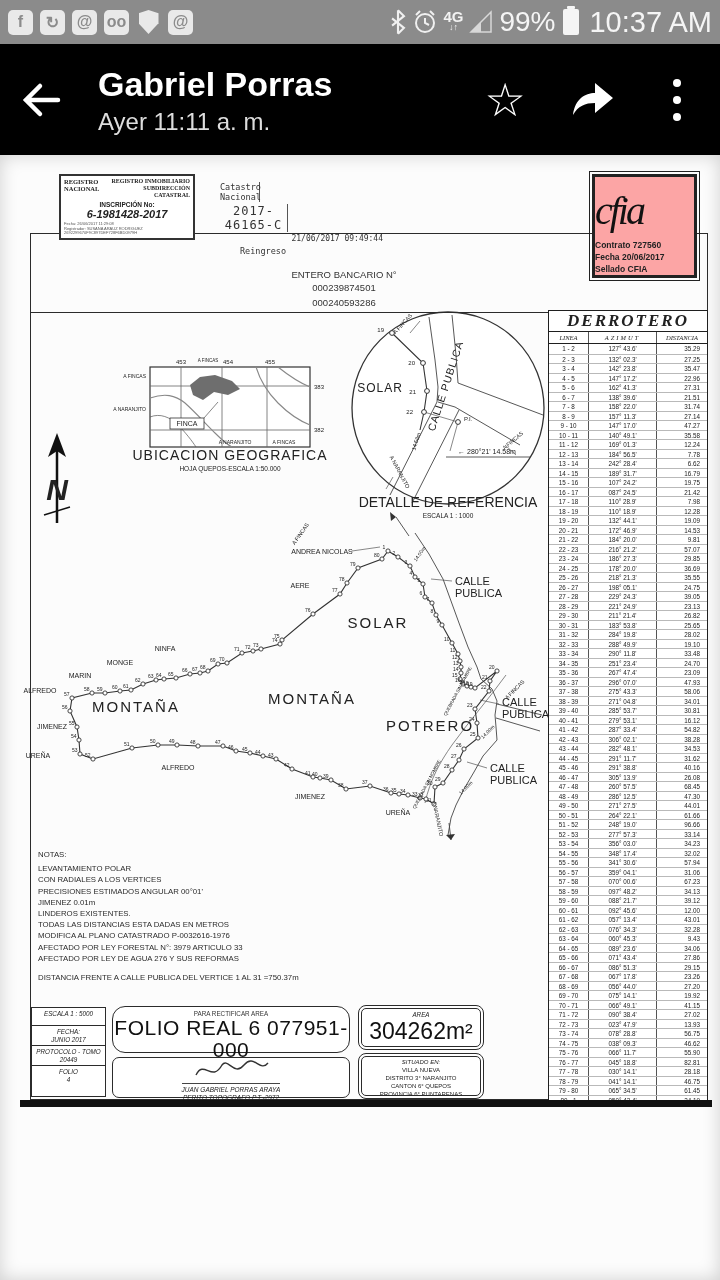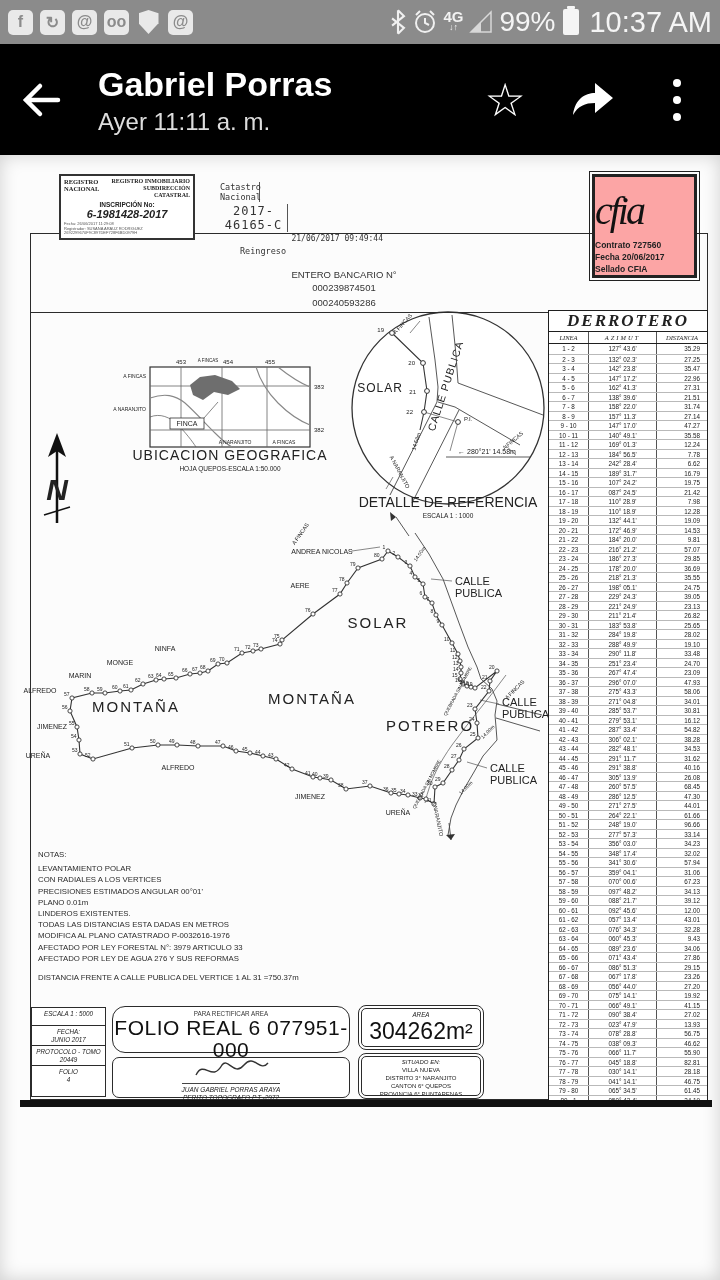--- a/index.html
+++ b/index.html
@@ -933,21 +933,21 @@
           </div>
         </div>
     </div>
 
     <div class="abs notas">
       <div class="t">NOTAS:</div>
       <div id="notas-lines">
           <div>LEVANTAMIENTO POLAR</div>
           <div>CON RADIALES A LOS VERTICES</div>
           <div>PRECISIONES ESTIMADOS ANGULAR 00°01'</div>
-          <div>PLANO 0.01m</div>
+          <div>JIMENEZ 0.01m</div>
           <div>LINDEROS EXISTENTES.</div>
           <div>TODAS LAS DISTANCIAS ESTA DADAS EN METROS</div>
           <div>MODIFICA AL PLANO CATASTRADO P-0032616-1976</div>
           <div>AFECTADO POR LEY FORESTAL N°: 3979 ARTICULO 33</div>
           <div>AFECTADO POR LEY DE AGUA 276 Y SUS REFORMAS</div>
         </div>
       <div class="foot">DISTANCIA FRENTE A CALLE PUBLICA DEL VERTICE 1 AL 31 =750.37m</div>
     </div>
 
     <div class="abs flbox">

